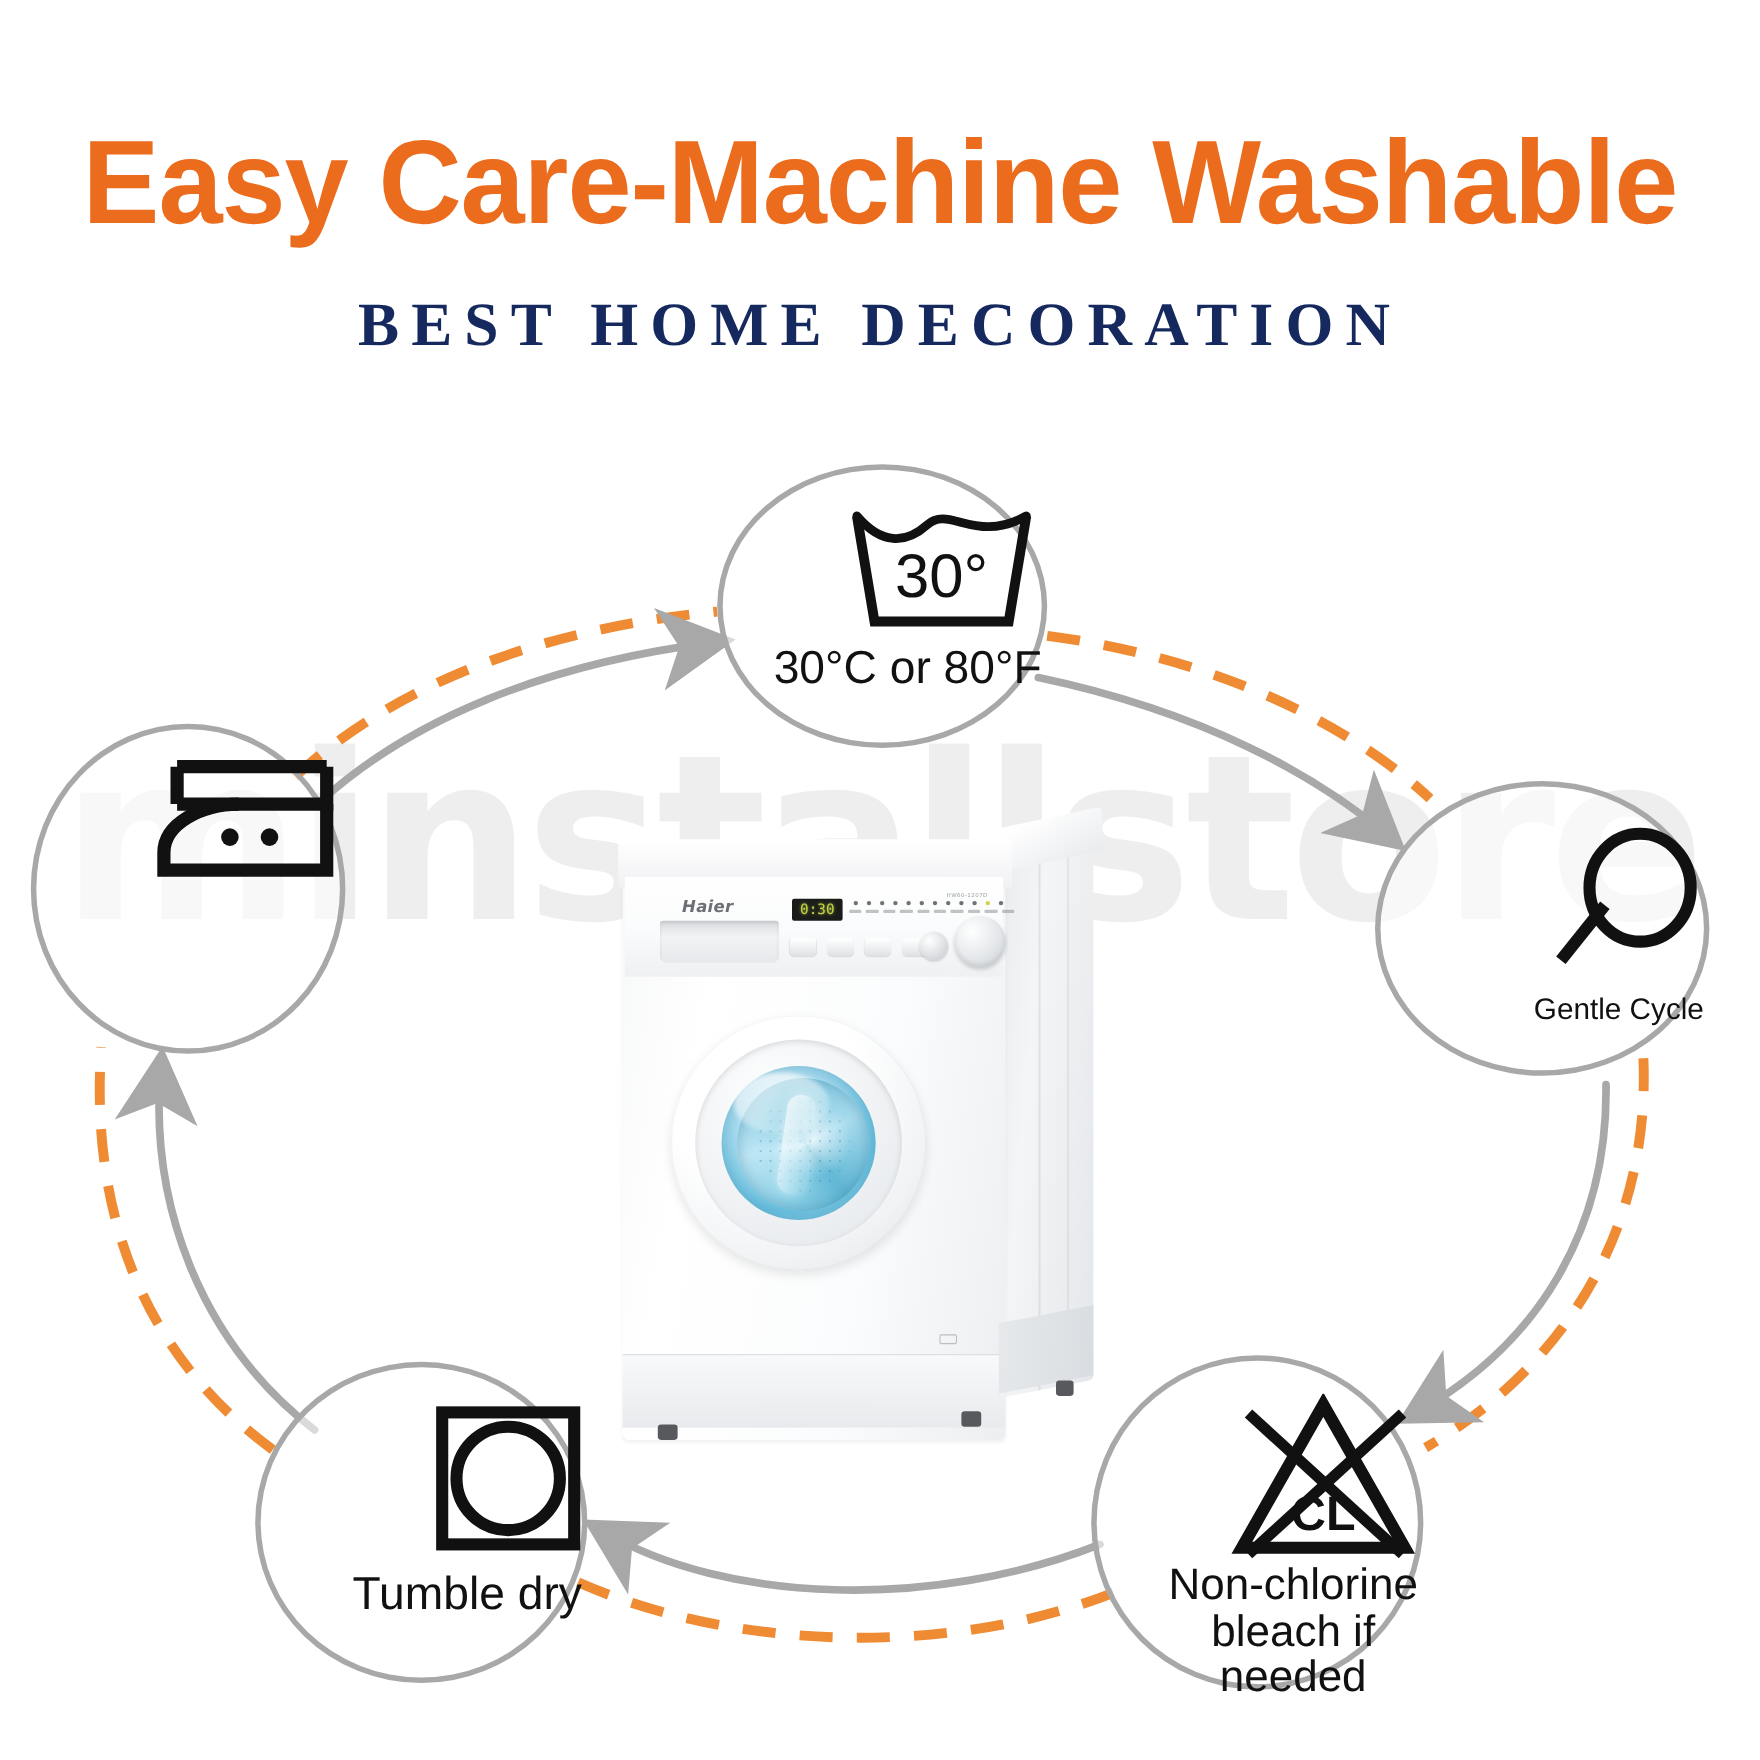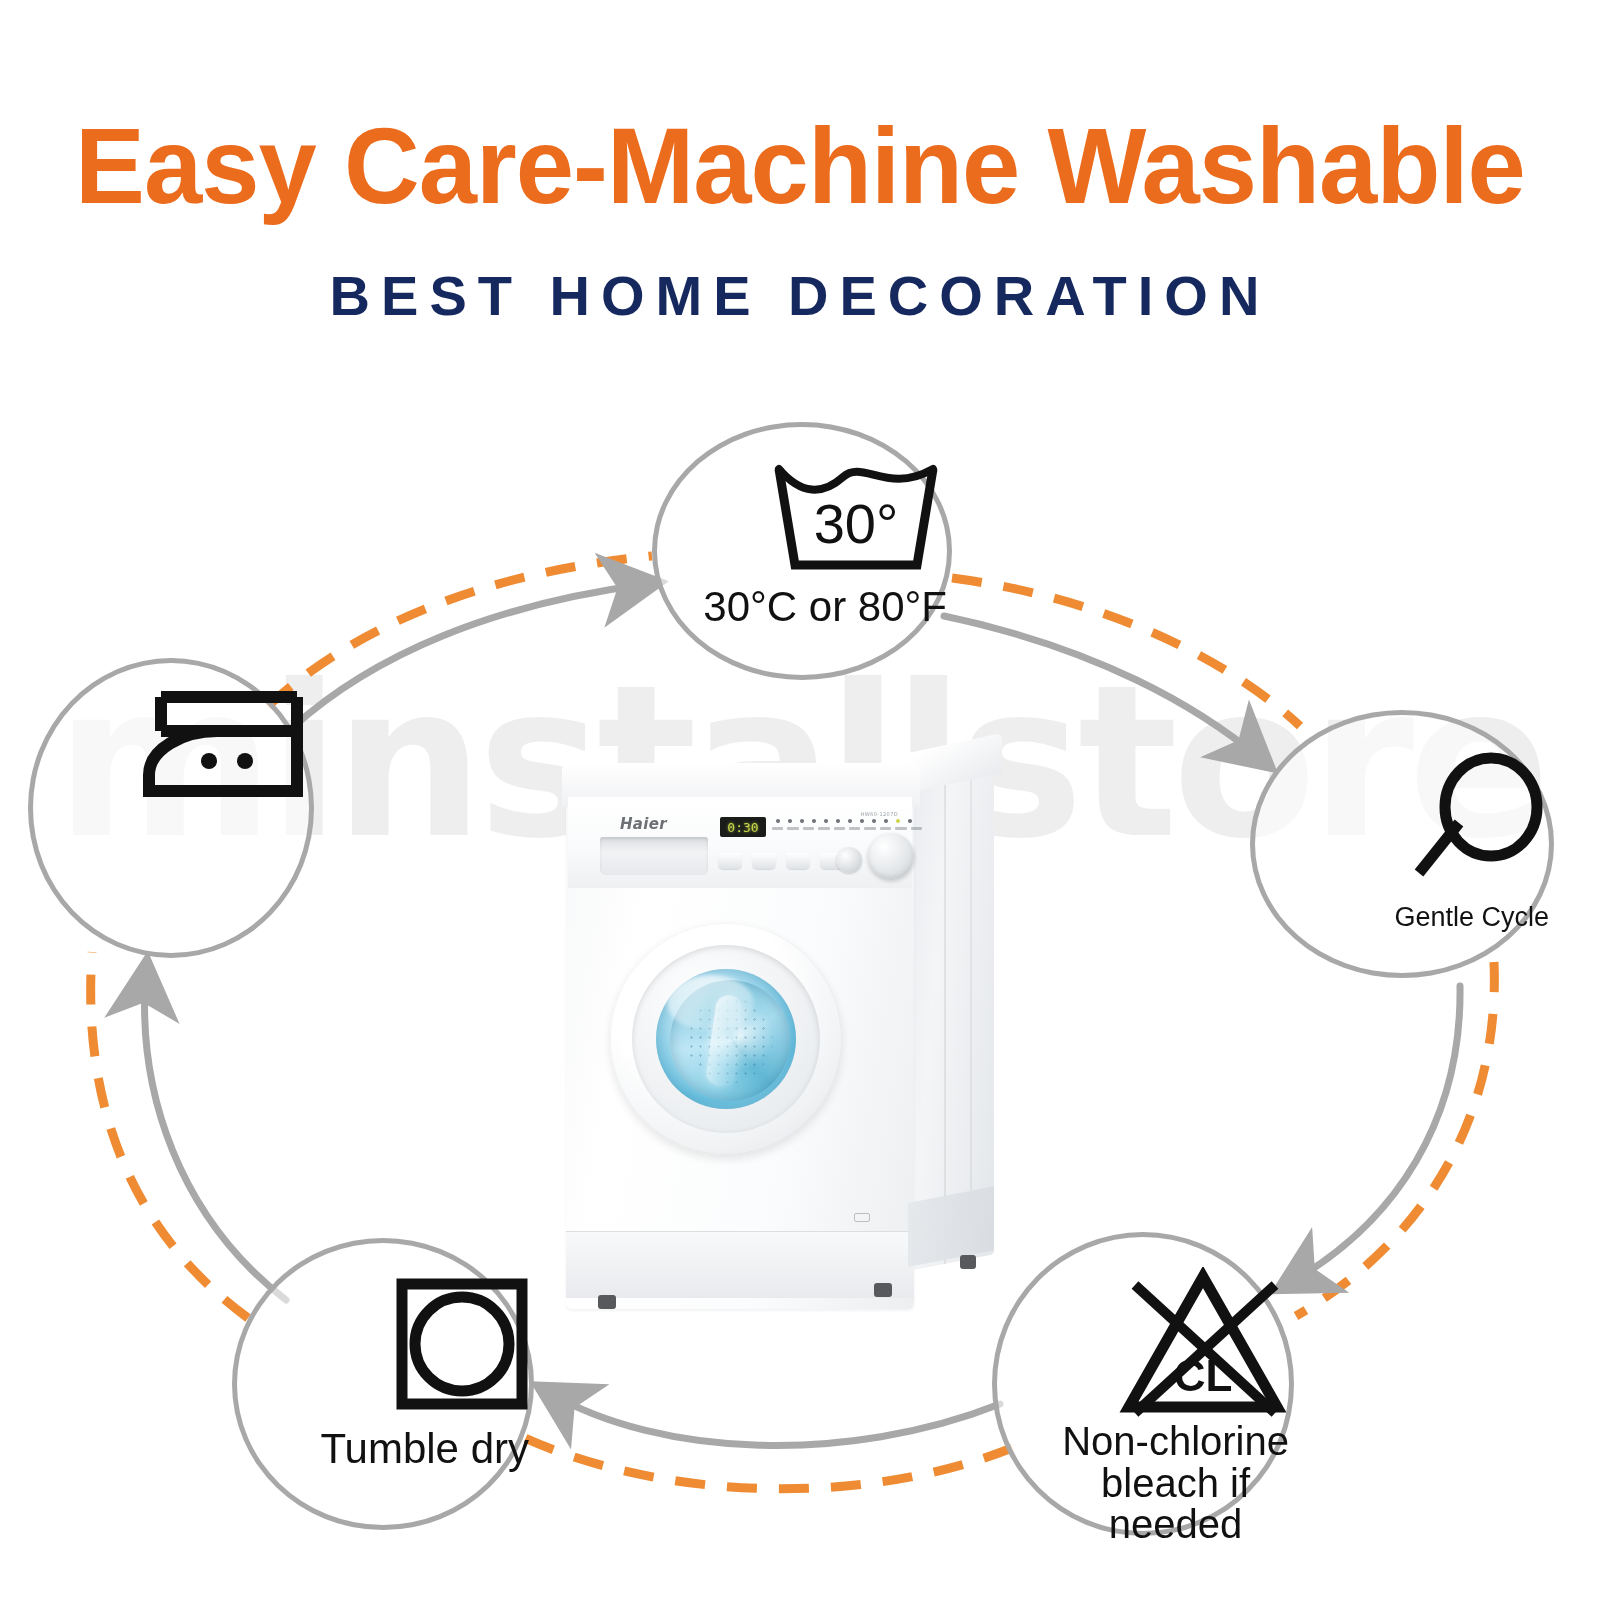--- a/index.html
+++ b/index.html
@@ -29,21 +29,21 @@
     letter-spacing: -1px;
     color: #EC6C1E;
     white-space: nowrap;
     transform: scaleX(0.97);
   }
   .subhead {
     position: absolute;
     left: 0; right: 0;
     top: 268px;
     text-align: center;
-    font-family: Liberation Sans, sans-serif;
+    font-family: Liberation Serif, serif;
     font-weight: bold;
     font-size: 56px;
     line-height: 1.0;
     letter-spacing: 11px;
     color: #16295E;
     white-space: nowrap;
   }
 
   
   .watermark {

